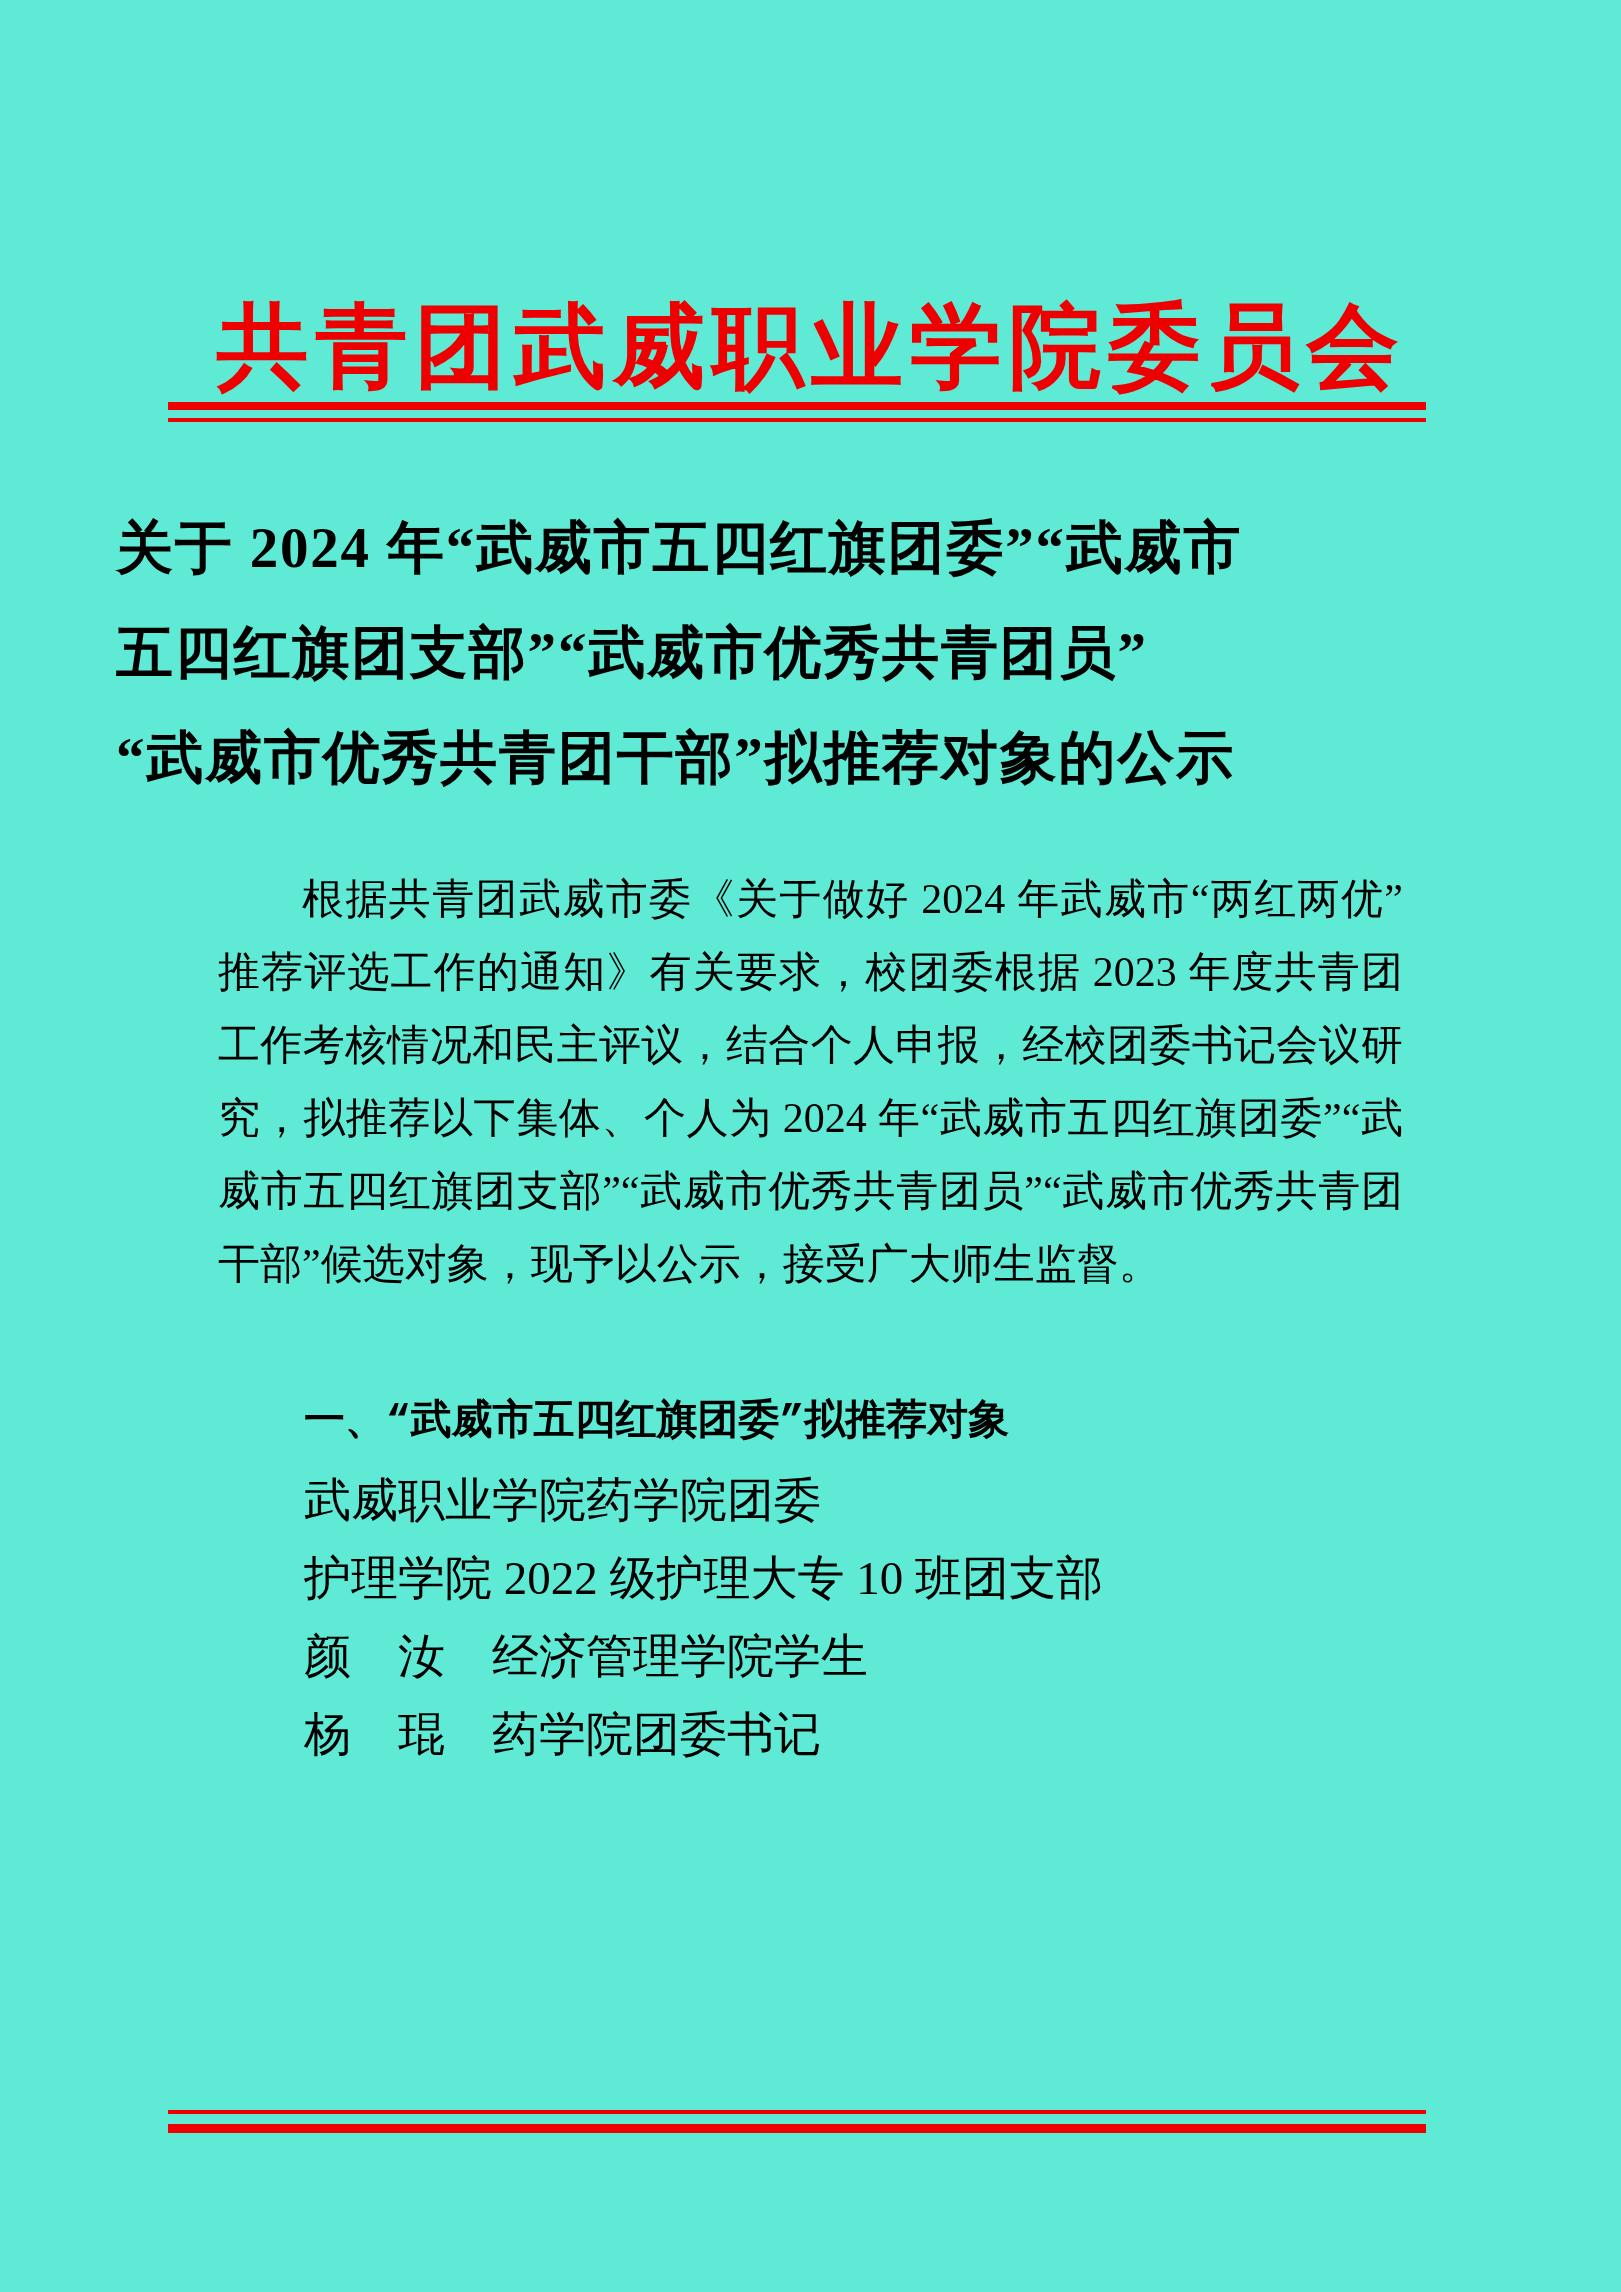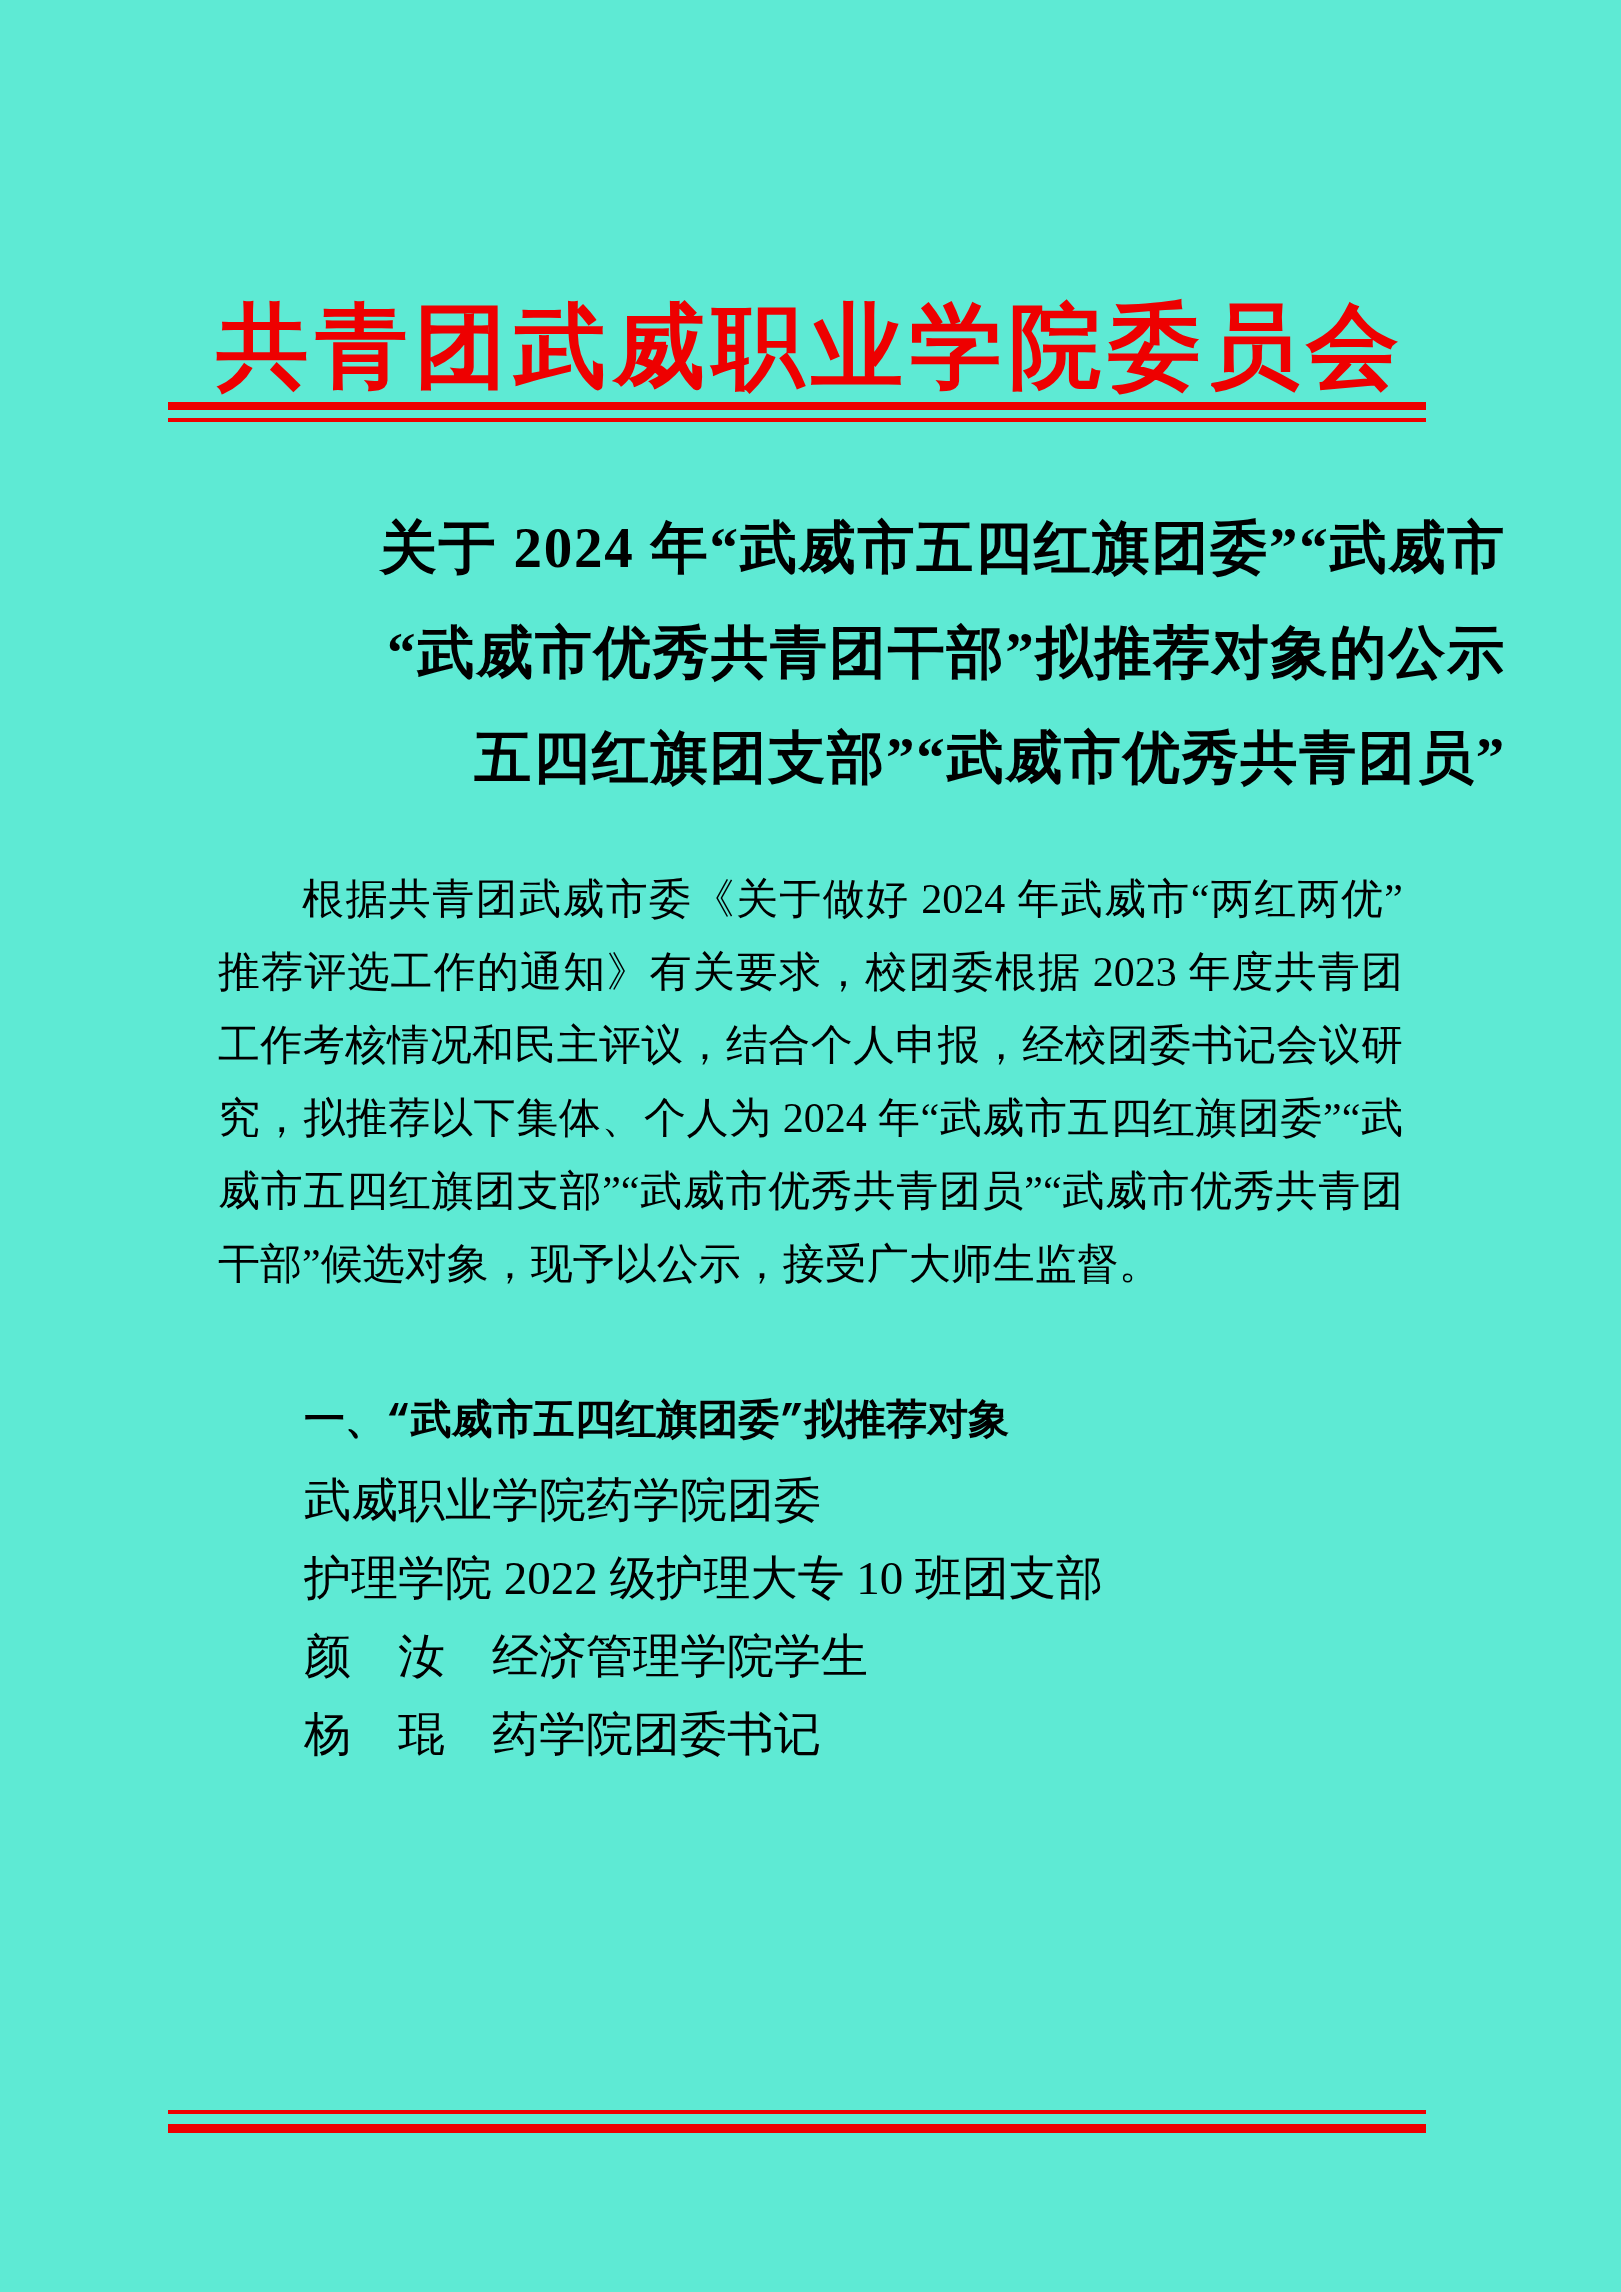--- a/index.html
+++ b/index.html
@@ -42,21 +42,21 @@
   .rule-top-thin     { top: 418px;  height: 3.6px;  }
   .rule-bottom-thin  { top: 2110px; height: 3.6px;  }
   .rule-bottom-thick { top: 2124px; height: 9px; }
 
   
   .doc-title {
     position: absolute;
     top: 495px;
     left: 116px;
     right: 116px;
-    text-align: right;
+    text-align: left;
     font-family: "Liberation Serif", serif;
     font-size: 57px;
     font-weight: 700;
     letter-spacing: 1.8px;
     line-height: 105px;
     color: #000;
   }
   .doc-title .title-line { white-space: nowrap; }
 
   
@@ -103,22 +103,22 @@
 
 <div class="page">
 
   <div class="masthead">共青团武威职业学院委员会</div>
 
   <div class="rule rule-top-thick"></div>
   <div class="rule rule-top-thin"></div>
 
   <div class="doc-title">
     <div class="title-line">关于 2024 年“武威市五四红旗团委”“武威市</div>
+    <div class="title-line">五四红旗团支部”“武威市优秀共青团员”</div>
     <div class="title-line">“武威市优秀共青团干部”拟推荐对象的公示</div>
-    <div class="title-line">五四红旗团支部”“武威市优秀共青团员”</div>
   </div>
 
   <div class="body-block">
     <div class="main-paragraph">根据共青团武威市委《关于做好 2024 年武威市“两红两优”推荐评选工作的通知》有关要求，校团委根据 2023 年度共青团工作考核情况和民主评议，结合个人申报，经校团委书记会议研究，拟推荐以下集体、个人为 2024 年“武威市五四红旗团委”“武威市五四红旗团支部”“武威市优秀共青团员”“武威市优秀共青团干部”候选对象，现予以公示，接受广大师生监督。</div>
   </div>
 
   <div class="sections">
 
     <div class="section-heading">一、“武威市五四红旗团委”拟推荐对象</div>
     <div class="section-content">武威职业学院药学院团委</div>

